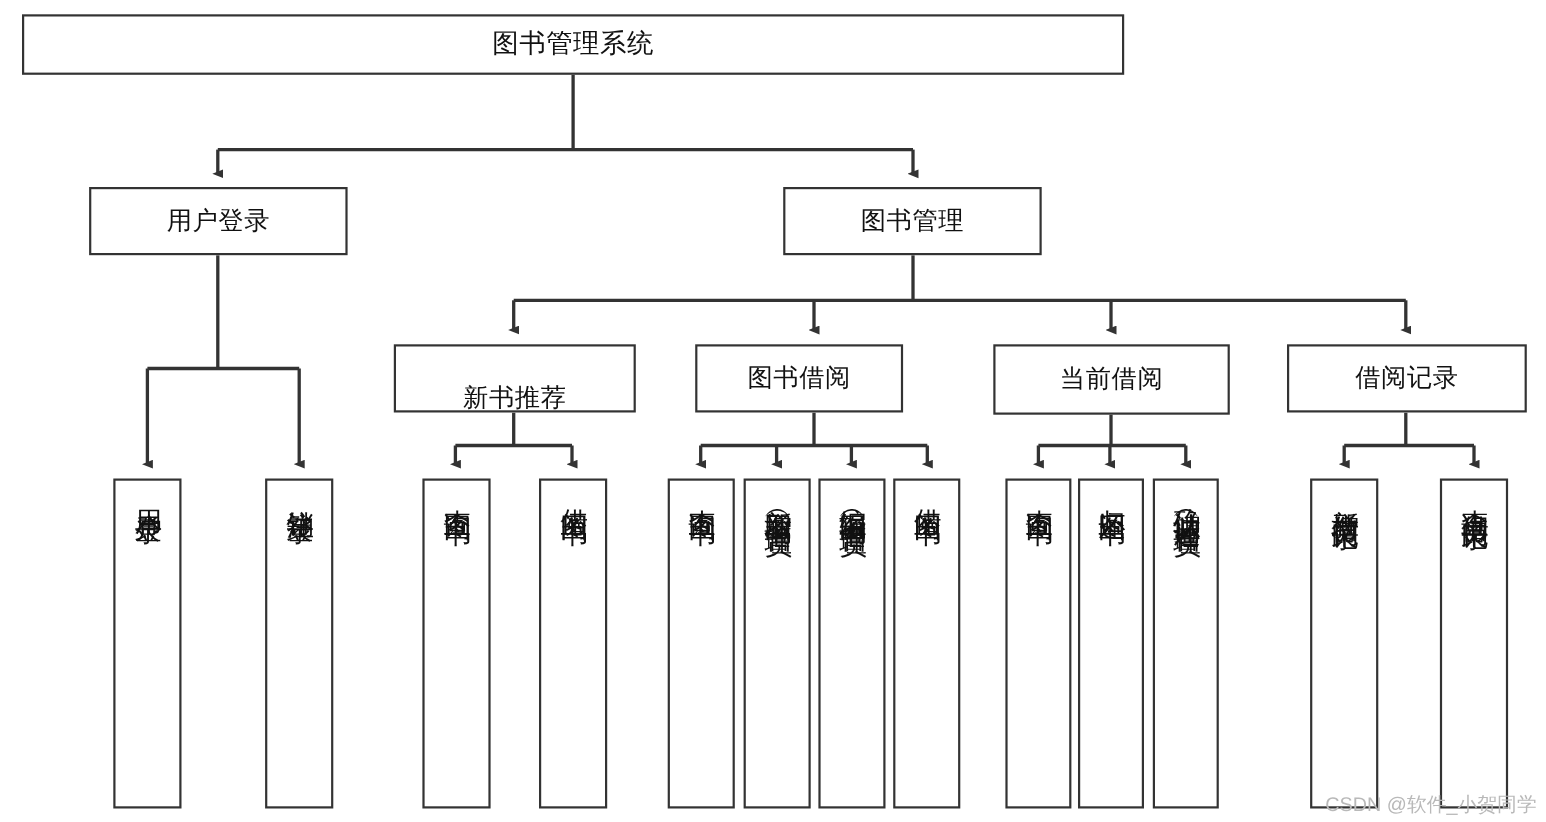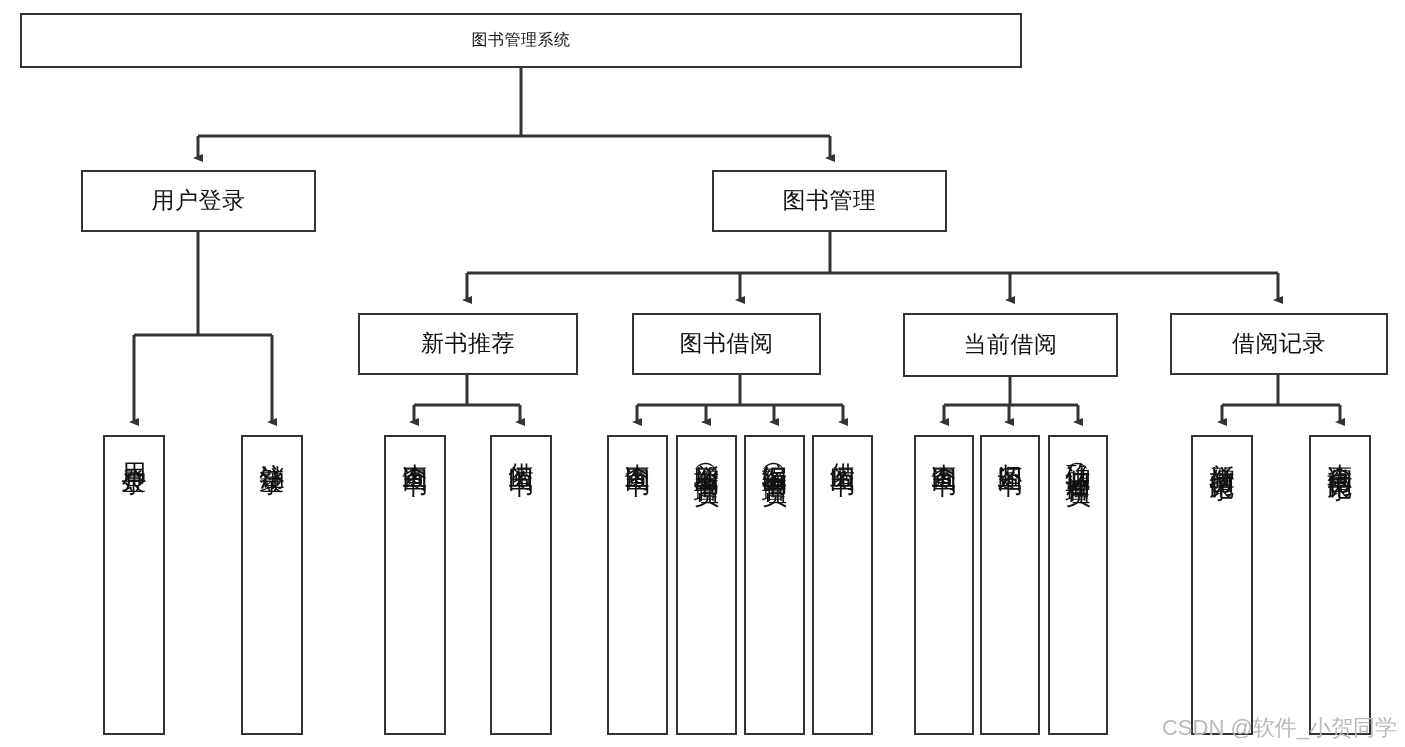--- a/index.html
+++ b/index.html
@@ -39,26 +39,26 @@
     padding-top:6px;
   }
   .node.v .lbl{
     writing-mode:vertical-rl;
     text-orientation:upright;
     font-size:25px;
     line-height:1.0;
     letter-spacing:3px;
     white-space:nowrap;
   }
-  .node.root .lbl{font-size:16px;}
+  .node.root .lbl{font-size:24px;}
   .watermark{
     position:absolute;
     right:8px;
     bottom:4px;
-    font-size:22px;
+    font-size:18px;
     color:#b9b9b9;
     white-space:nowrap;
     font-family:"Liberation Sans","DejaVu Sans",sans-serif;
   }
 </style>
 </head>
 <body>
 
 <div id="stage">
 
@@ -128,21 +128,21 @@
     <span class="lbl">图书管理系统</span>
   </div>
 
   <div class="node h" style="left:81px;top:170px;width:235px;height:62px;">
     <span class="lbl">用户登录</span>
   </div>
   <div class="node h" style="left:712px;top:170px;width:235px;height:62px;">
     <span class="lbl">图书管理</span>
   </div>
 
-  <div class="node h" style="left:358px;top:313px;width:220px;height:62px;">
+  <div class="node h" style="left:358px;top:313px;width:220px;height:62px;align-items:flex-end;">
     <span class="lbl">新书推荐</span>
   </div>
   <div class="node h" style="left:632px;top:313px;width:189px;height:62px;">
     <span class="lbl">图书借阅</span>
   </div>
   <div class="node h" style="left:903px;top:313px;width:215px;height:64px;">
     <span class="lbl">当前借阅</span>
   </div>
   <div class="node h" style="left:1170px;top:313px;width:218px;height:62px;">
     <span class="lbl">借阅记录</span>

